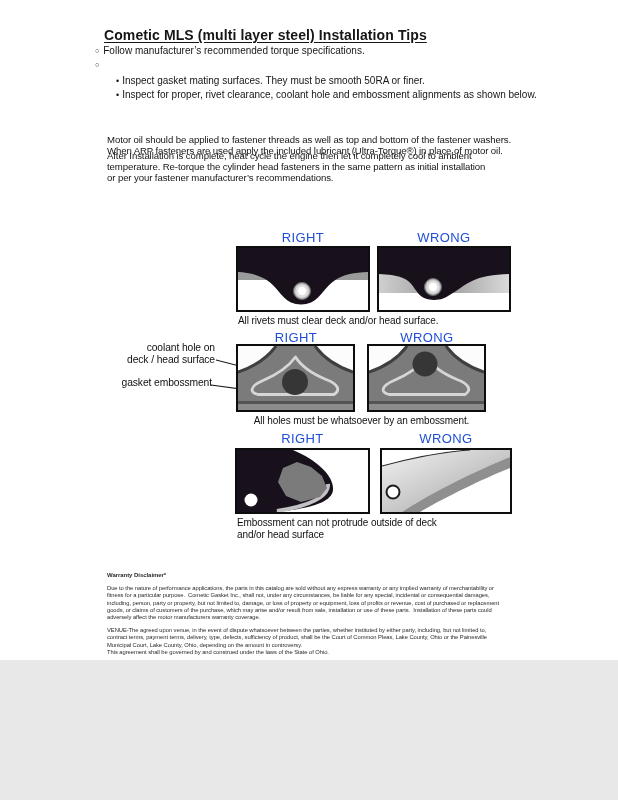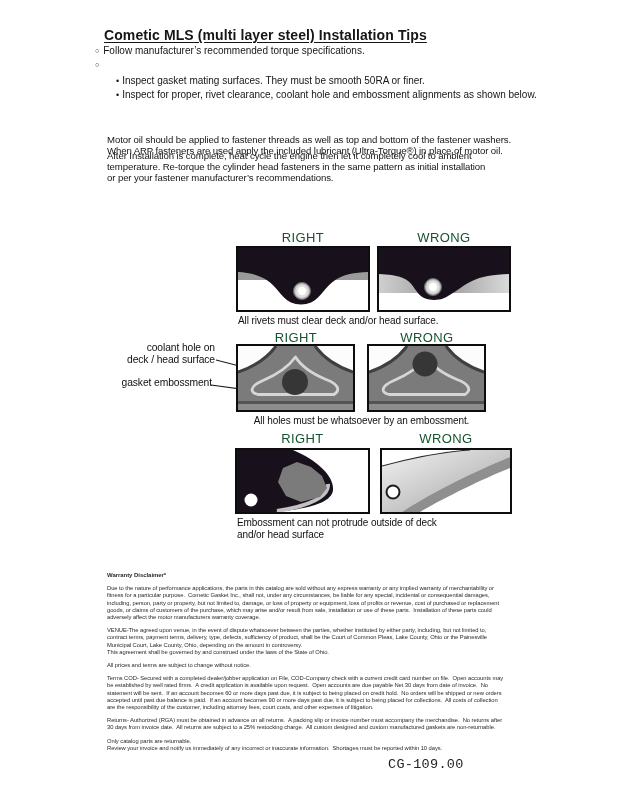--- a/index.html
+++ b/index.html
@@ -1,33 +1,33 @@
 <!DOCTYPE html>
 <html><head>
 <meta charset="utf-8">
 <style>
   html,body{margin:0;padding:0;background:#e8e8e8;}
-  .page{position:relative;width:618px;height:800px;background:#ffffff;overflow:hidden;
+  .page{position:relative;width:618px;height:660px;background:#ffffff;overflow:hidden;
         font-family:"Liberation Sans",sans-serif;color:#151515;}
   .title{position:absolute;left:104px;top:27px;font-size:14px;font-weight:bold;
          text-decoration:underline;text-underline-offset:2px;letter-spacing:0.1px;}
   .tips{position:absolute;left:95px;top:44px;font-size:10px;line-height:14.3px;}
   .tip-row{display:flex;align-items:baseline;}
   .tip-row.sub{margin-left:21px;}
   .glyph-open{font-size:7px;margin-right:4px;position:relative;top:-1px;}
   .glyph-filled{font-size:9px;margin-right:3px;}
   .diesel-heading{position:absolute;left:107px;top:117px;font-size:12.5px;font-weight:bold;}
   .para{position:absolute;left:107px;font-size:9.6px;line-height:11px;letter-spacing:-0.1px;
         white-space:pre;}
   .p1{top:134px;} .p2{top:150px;} .pnote{top:204px;}
   .fig{position:absolute;}
   .fig1{left:236px;top:230px;width:276px;}
   .fig2{left:236px;top:330px;width:251px;}
   .fig3{left:235px;top:431px;width:277px;}
-  .rw-label{position:absolute;top:0;font-size:13px;letter-spacing:0.4px;text-align:center;color:#14532d;}
+  .rw-label{position:absolute;top:0;font-size:13px;letter-spacing:0.4px;text-align:center;color:#1d4ed8;}
   .panel{position:absolute;border:2px solid #0d0d0d;background:#fff;line-height:0;}
   .fig-caption{position:absolute;font-size:10px;letter-spacing:-0.1px;color:#101010;white-space:pre-line;line-height:12px;}
   .fig2 .fig-caption{width:251px;text-align:center;}
   .side-label{position:absolute;font-size:10.3px;line-height:11.5px;text-align:right;
               color:#101010;white-space:pre-line;letter-spacing:-0.1px;}
   .lbl-coolant{left:100px;top:342px;width:115px;}
   .lbl-emboss{left:100px;top:377px;width:112px;}
   .pointer-svg{position:absolute;left:208px;top:352px;}
   .warranty{position:absolute;left:107px;top:572px;width:414px;font-size:5.8px;
             line-height:7.2px;color:#2a2a2a;letter-spacing:-0.05px;}

